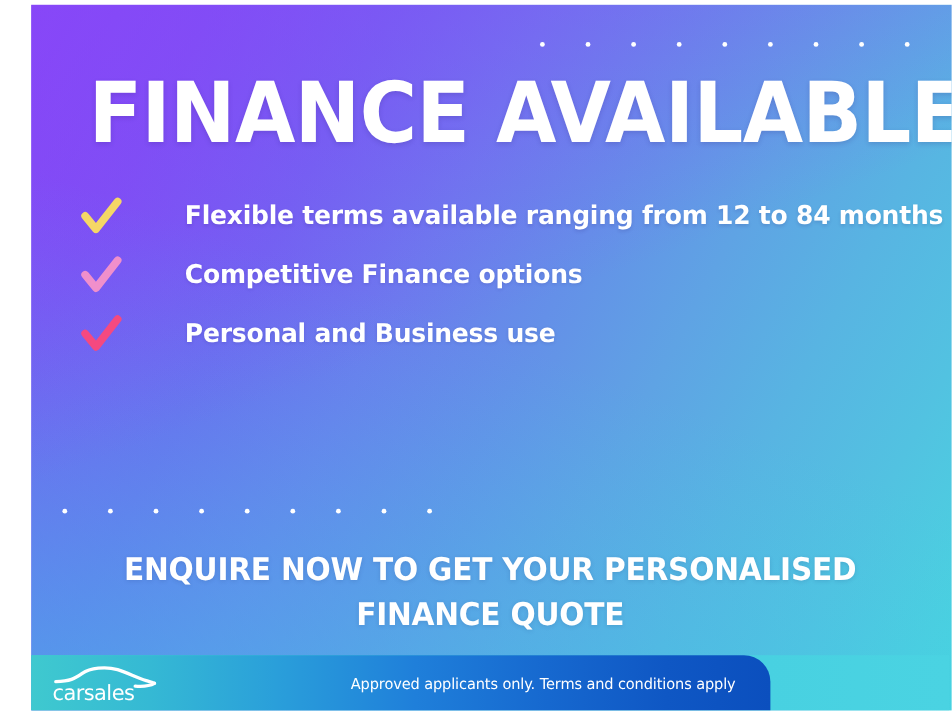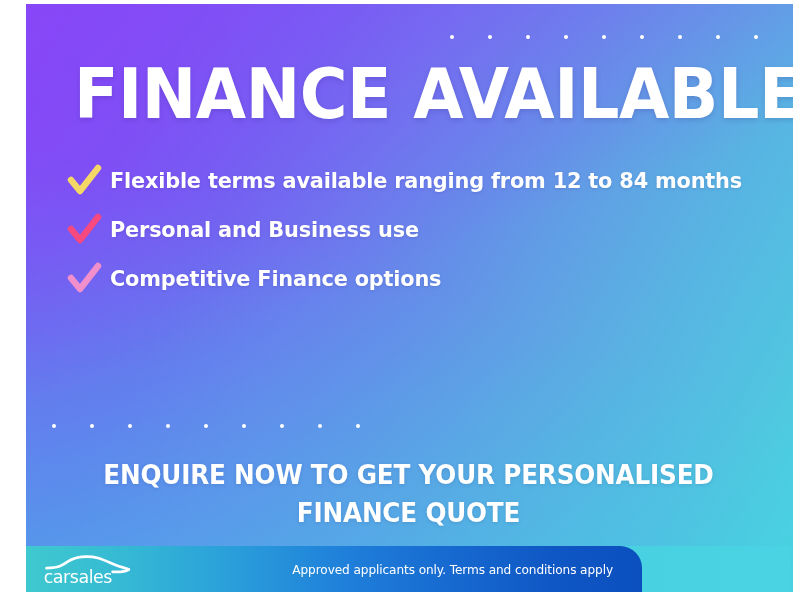--- a/index.html
+++ b/index.html
@@ -103,20 +103,21 @@
     left: 38px;
     top: 152px;
     width: 730px;
     display: flex;
     flex-direction: column;
   }
   .benefit-row {
     display: flex;
     align-items: center;
     height: 49px;
+    gap: 44px;
   }
   .check-icon {
     flex: 0 0 auto;
     width: 40px;
     height: 40px;
     margin-right: 6px;
     display: block;
   }
   .benefit-text {
     color: #ffffff;
@@ -231,30 +232,30 @@
       <div class="benefit-row">
         <svg class="check-icon" viewBox="0 0 40 40" aria-hidden="true">
           <path d="M7 19 L16 30 L34 7" fill="none" stroke="#F5D766" stroke-width="6.5" stroke-linecap="round" stroke-linejoin="round"></path>
         </svg>
         <span class="benefit-text">Flexible terms available ranging from 12 to 84 months</span>
       </div>
 
 
       <div class="benefit-row">
         <svg class="check-icon" viewBox="0 0 40 40" aria-hidden="true">
-          <path d="M7 19 L16 30 L34 7" fill="none" stroke="#F5497F" stroke-width="6.5" stroke-linecap="round" stroke-linejoin="round"></path>
-        </svg>
-        <span class="benefit-text">Personal and Business use</span>
+          <path d="M7 19 L16 30 L34 7" fill="none" stroke="#F08FCB" stroke-width="6.5" stroke-linecap="round" stroke-linejoin="round"></path>
+        </svg>
+        <span class="benefit-text">Competitive Finance options</span>
       </div>
 
       <div class="benefit-row">
         <svg class="check-icon" viewBox="0 0 40 40" aria-hidden="true">
-          <path d="M7 19 L16 30 L34 7" fill="none" stroke="#F08FCB" stroke-width="6.5" stroke-linecap="round" stroke-linejoin="round"></path>
-        </svg>
-        <span class="benefit-text">Competitive Finance options</span>
+          <path d="M7 19 L16 30 L34 7" fill="none" stroke="#F5497F" stroke-width="6.5" stroke-linecap="round" stroke-linejoin="round"></path>
+        </svg>
+        <span class="benefit-text">Personal and Business use</span>
       </div>
 
 
     </div>
 
     <div class="dot-row dot-row-bottom">
         <span class="dot" style="background: rgb(255, 255, 255);"></span>
         <span class="dot" style="background: rgb(255, 255, 255);"></span>
         <span class="dot" style="background: rgb(255, 255, 255);"></span>
         <span class="dot" style="background: rgb(255, 255, 255);"></span>

